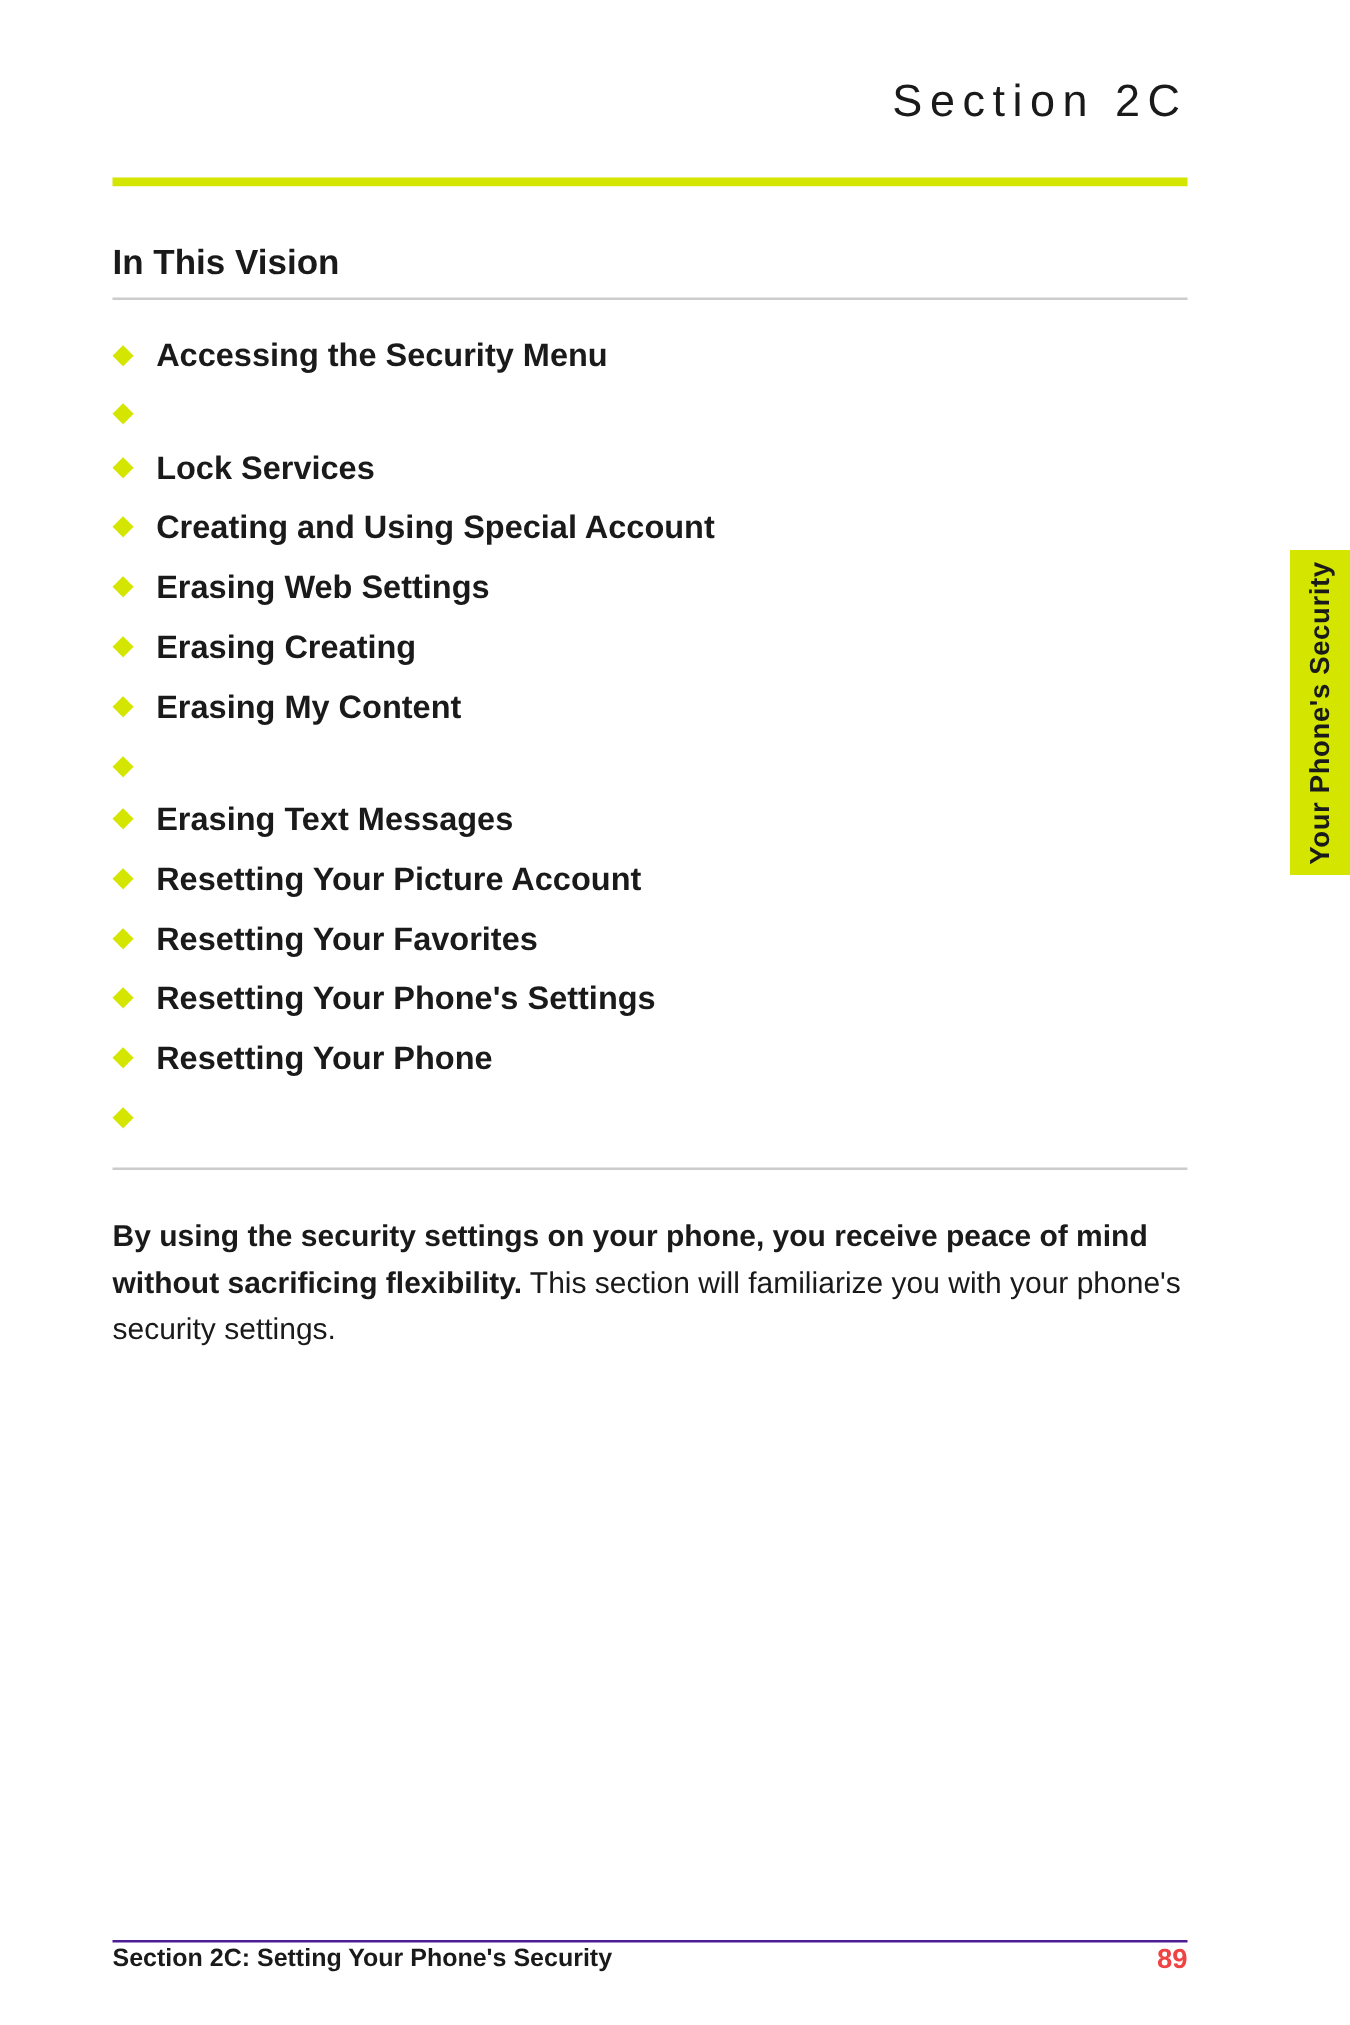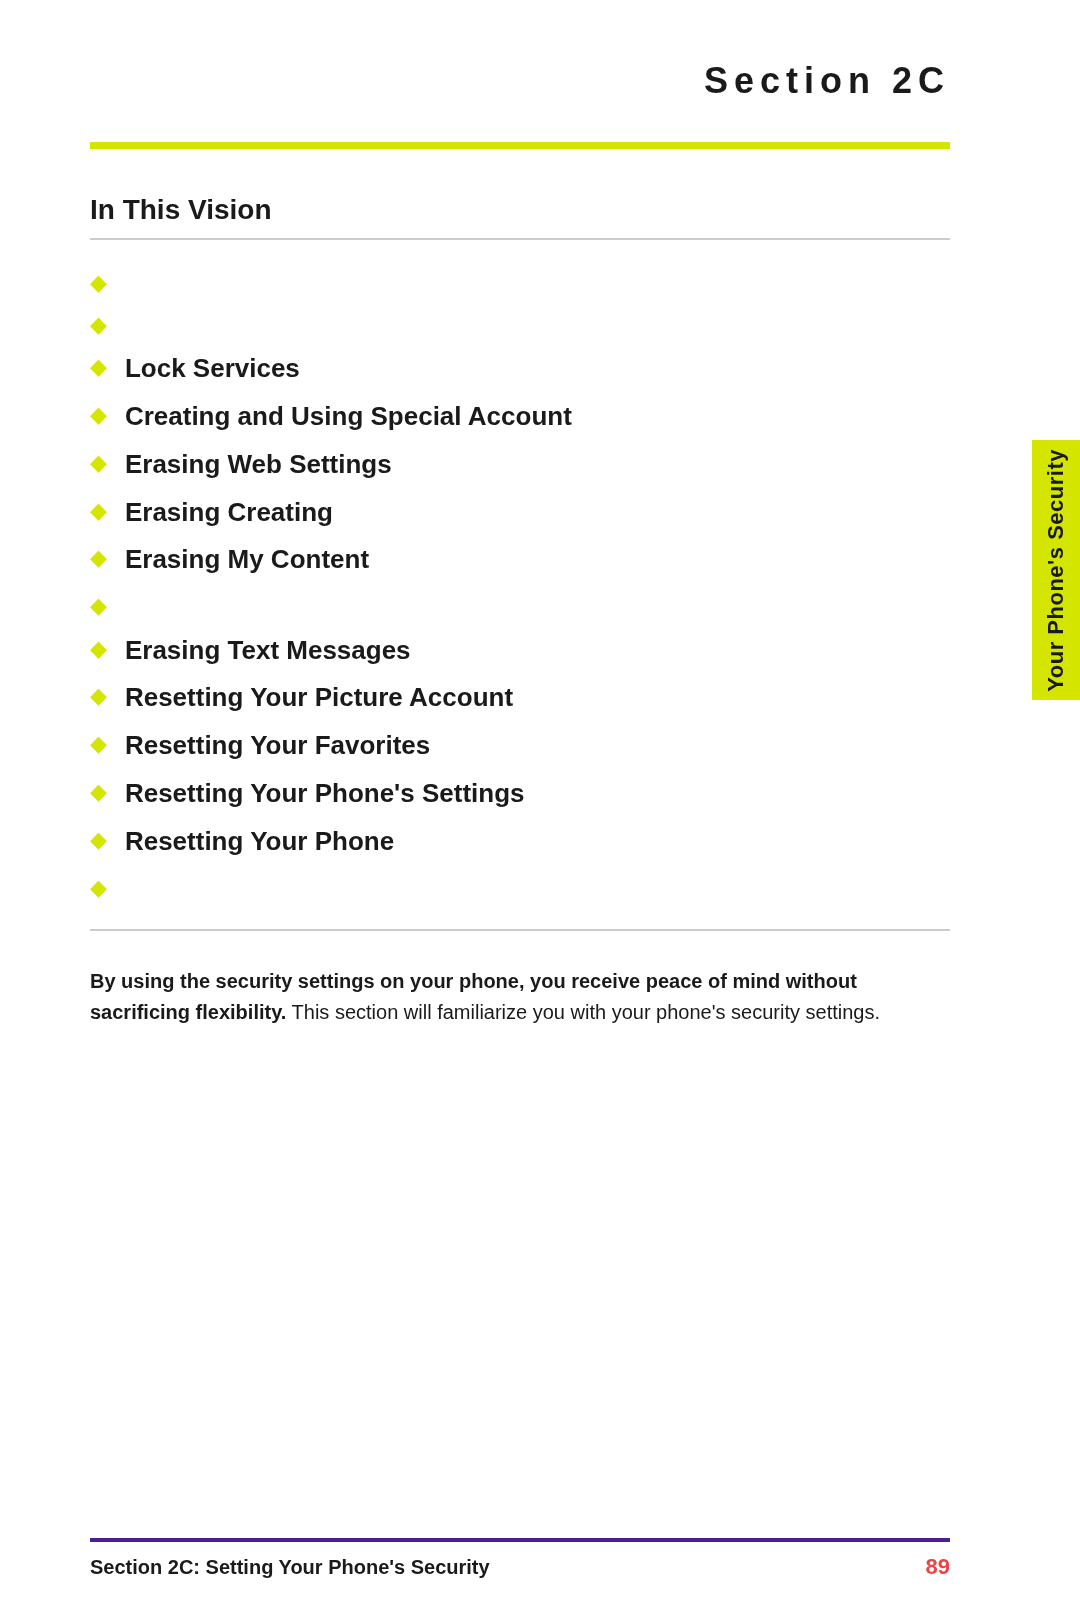--- a/index.html
+++ b/index.html
@@ -51,21 +51,21 @@
     
     .content {
       padding: 60px 90px 60px 90px;
       padding-right: 130px;
     }
 
     
     .section-label {
       text-align: right;
       font-size: 36px;
-      font-weight: bold;
+      font-weight: normal;
       color: #1a1a1a;
       letter-spacing: 6px;
       margin-bottom: 40px;
       font-family: 'Arial', 'Helvetica', sans-serif;
     }
 
     
     .page-title {
       font-size: 52px;
       font-weight: 900;
@@ -130,41 +130,40 @@
     
     .bottom-rule {
       width: 100%;
       height: 1.5px;
       background-color: #cccccc;
       margin-bottom: 35px;
     }
 
     
     .description-para {
-      font-size: 20px;
+      font-size: 24px;
       color: #1a1a1a;
       line-height: 1.55;
       margin-bottom: 0;
     }
 
     .description-bold {
       font-weight: bold;
     }
 
     
     .page-footer {
       position: absolute;
       bottom: 40px;
       left: 90px;
       right: 130px;
       display: flex;
       justify-content: space-between;
       align-items: center;
-      border-top: 4px solid #4c1d95;
-      padding-top: 12px;
+      border-top: 2px solid #4c1d95;
     }
 
     .footer-left {
       font-size: 20px;
       font-weight: bold;
       color: #1a1a1a;
     }
 
     .footer-right {
       font-size: 22px;
@@ -188,20 +187,21 @@
 
     <div class="title-rule"></div>
 
     <h2 class="section-intro-heading">In This Vision</h2>
 
     <div class="section-intro-rule"></div>
 
     <ul class="toc-list" id="toc-list">
     <li class="toc-item">
           <span class="bullet-diamond">◆</span>
+          <span class="toc-item-text">Accessing the Security Menu</span>
         </li>
         <li class="toc-item">
           <span class="bullet-diamond">◆</span>
         </li>
         <li class="toc-item">
           <span class="bullet-diamond">◆</span>
           <span class="toc-item-text">Lock Services</span>
         </li>
         <li class="toc-item">
           <span class="bullet-diamond">◆</span>

